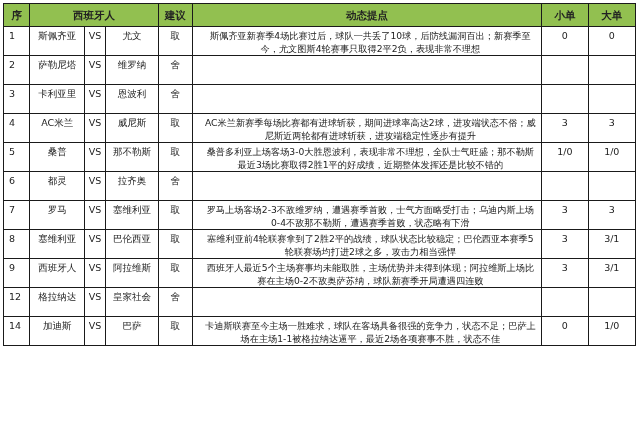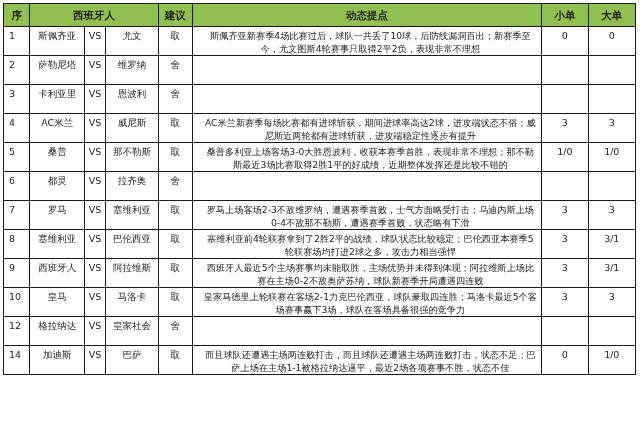--- a/index.html
+++ b/index.html
@@ -77,21 +77,21 @@
           <td class="note">AC米兰新赛季每场比赛都有进球斩获，期间进球率高达2球，进攻端状态不俗；威尼斯近两轮都有进球斩获，进攻端稳定性逐步有提升</td>
           <td>3</td>
           <td>3</td>
         </tr>
     <tr class="row">
           <td class="idx">5</td>
           <td>桑普</td>
           <td>VS</td>
           <td>那不勒斯</td>
           <td>取</td>
-          <td class="note">桑普多利亚上场客场3-0大胜恩波利，收获本赛季首胜，表现非常不理想；那不勒斯最近3场比赛取得2胜1平的好成绩，近期整体发挥还是比较不错的</td>
+          <td class="note">桑普多利亚上场客场3-0大胜恩波利，表现非常不理想，全队士气旺盛；那不勒斯最近3场比赛取得2胜1平的好成绩，近期整体发挥还是比较不错的</td>
           <td>1/0</td>
           <td>1/0</td>
         </tr>
     <tr class="row">
           <td class="idx">6</td>
           <td>都灵</td>
           <td>VS</td>
           <td>拉齐奥</td>
           <td>舍</td>
           <td class="note"></td>
@@ -122,44 +122,34 @@
           <td class="idx">9</td>
           <td>西班牙人</td>
           <td>VS</td>
           <td>阿拉维斯</td>
           <td>取</td>
           <td class="note">西班牙人最近5个主场赛事均未能取胜，主场优势并未得到体现；阿拉维斯上场比赛在主场0-2不敌奥萨苏纳，球队新赛季开局遭遇四连败</td>
           <td>3</td>
           <td>3/1</td>
         </tr>
     <tr class="row">
-          <td class="idx">10</td>
-          <td>皇马</td>
-          <td>VS</td>
-          <td>马洛卡</td>
-          <td>取</td>
-          <td class="note">皇家马德里上轮联赛在客场2-1力克巴伦西亚，球队豪取四连胜；马洛卡最近5个客场赛事赢下3场，球队在客场具备很强的竞争力</td>
-          <td>3</td>
-          <td>3</td>
-        </tr>
-    <tr class="row">
           <td class="idx">12</td>
           <td>格拉纳达</td>
           <td>VS</td>
           <td>皇家社会</td>
           <td>舍</td>
           <td class="note"></td>
           <td></td>
           <td></td>
         </tr>
     <tr class="row">
           <td class="idx">14</td>
           <td>加迪斯</td>
           <td>VS</td>
           <td>巴萨</td>
           <td>取</td>
-          <td class="note">而且球队还遭遇主场两连败打击，而且球队还遭遇主场两连败打击，状态不足；巴萨上场在主场1-1被格拉纳达逼平，最近2场各项赛事不胜，状态不佳</td>
+          <td class="note">卡迪斯联赛至今主场一胜难求，球队在客场具备很强的竞争力，状态不足；巴萨上场在主场1-1被格拉纳达逼平，最近2场各项赛事不胜，状态不佳</td>
           <td>0</td>
           <td>1/0</td>
         </tr>
   </tbody>
 </table>
 </div>
 
 </body></html>

